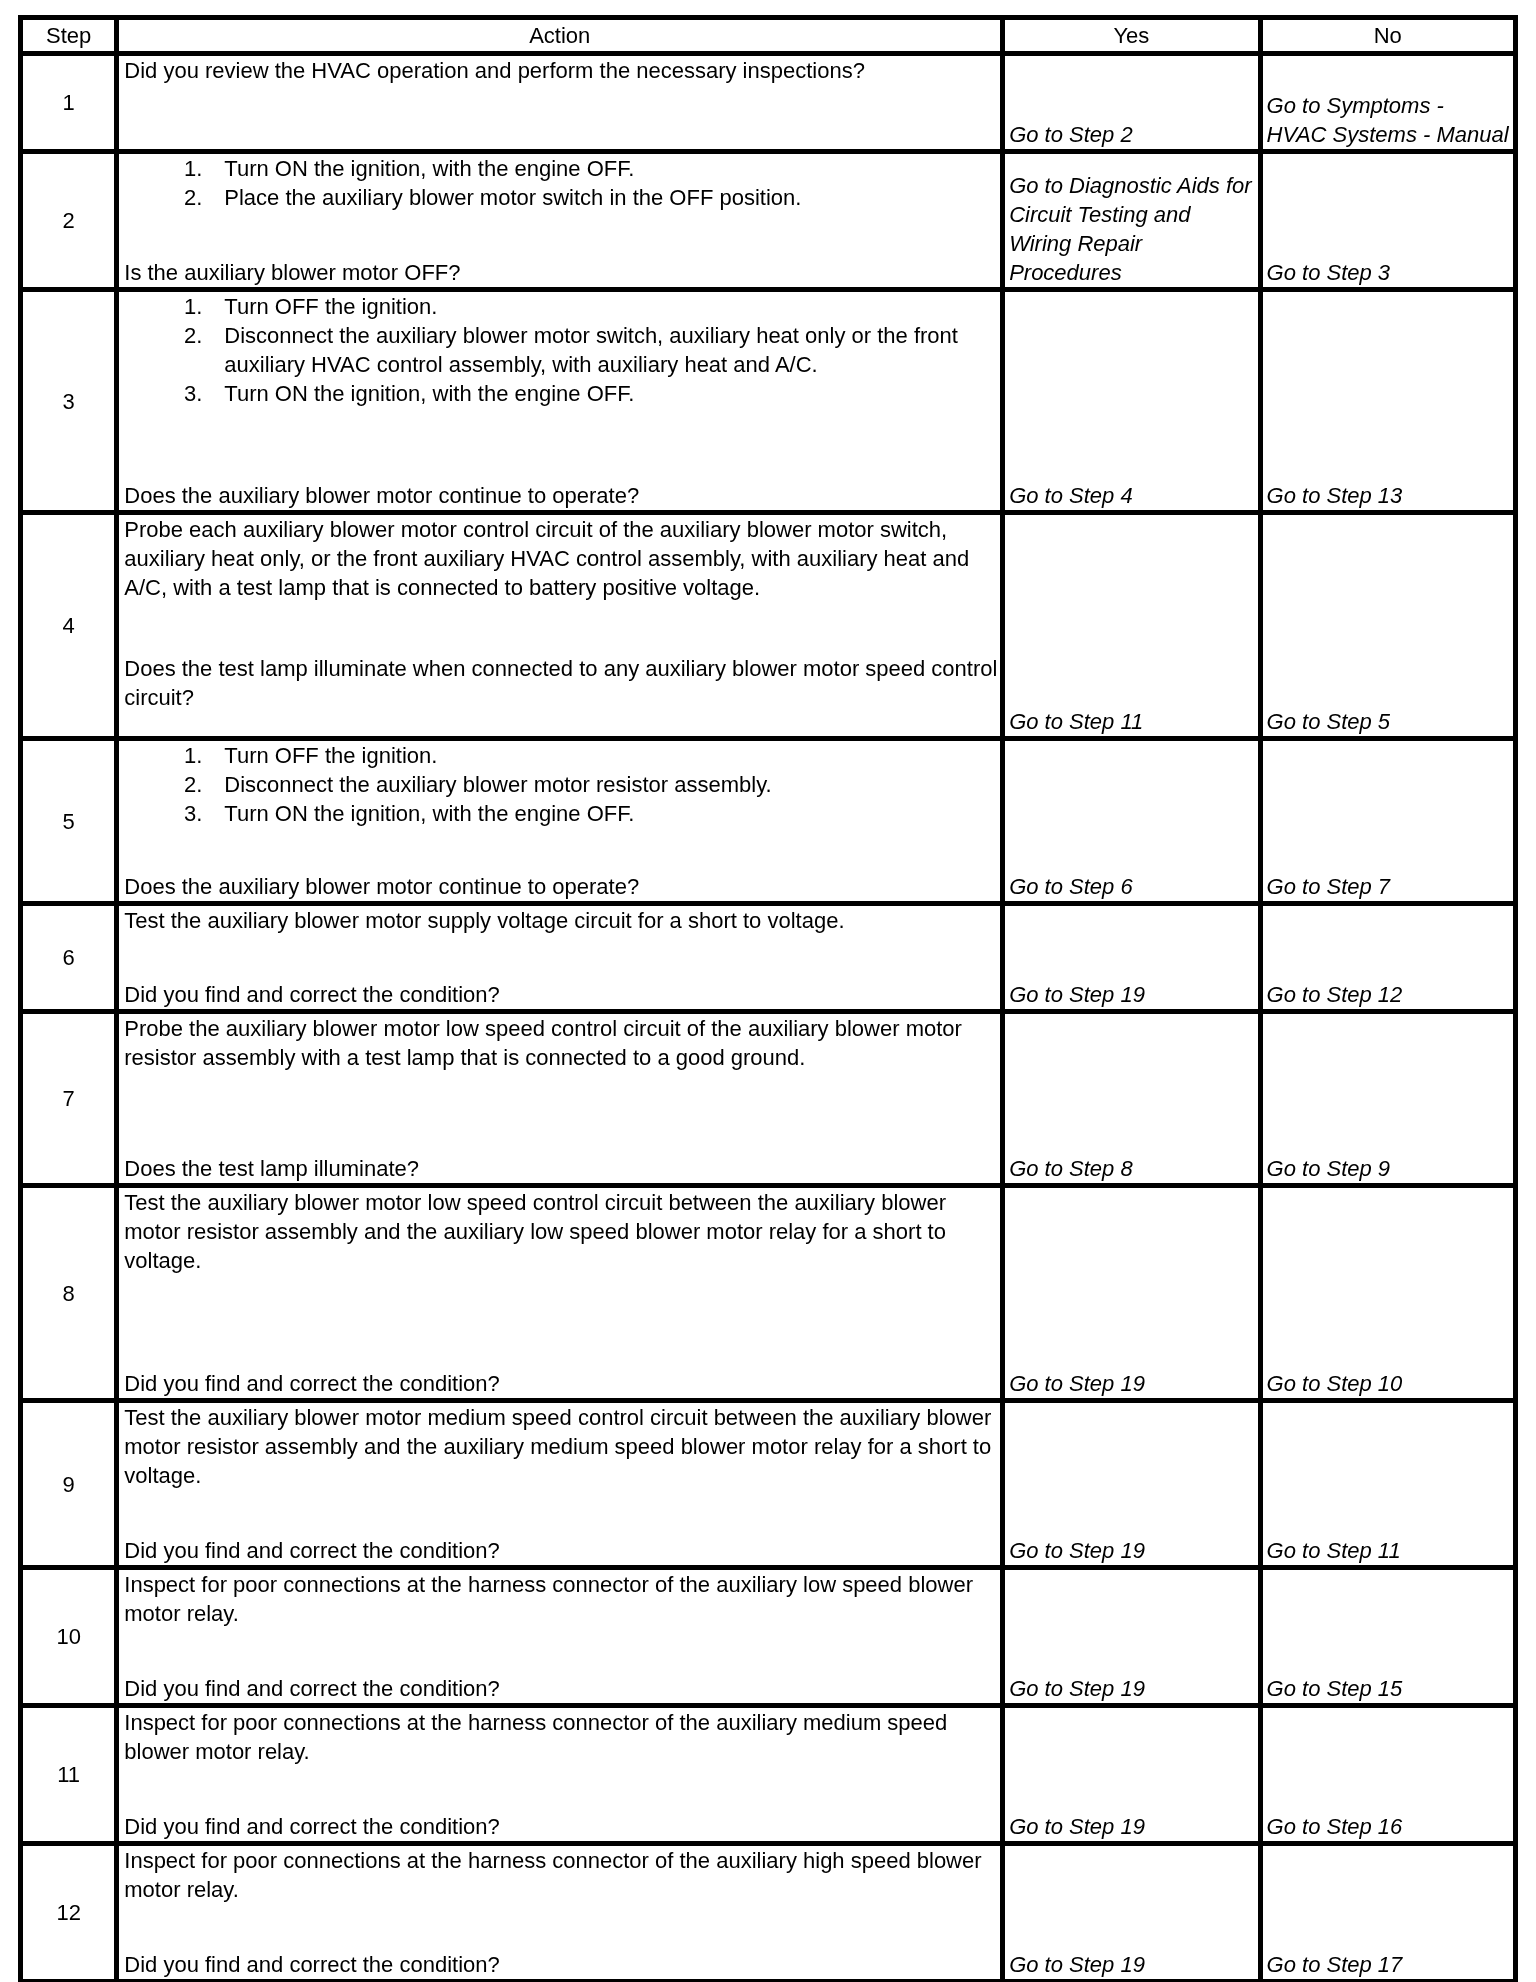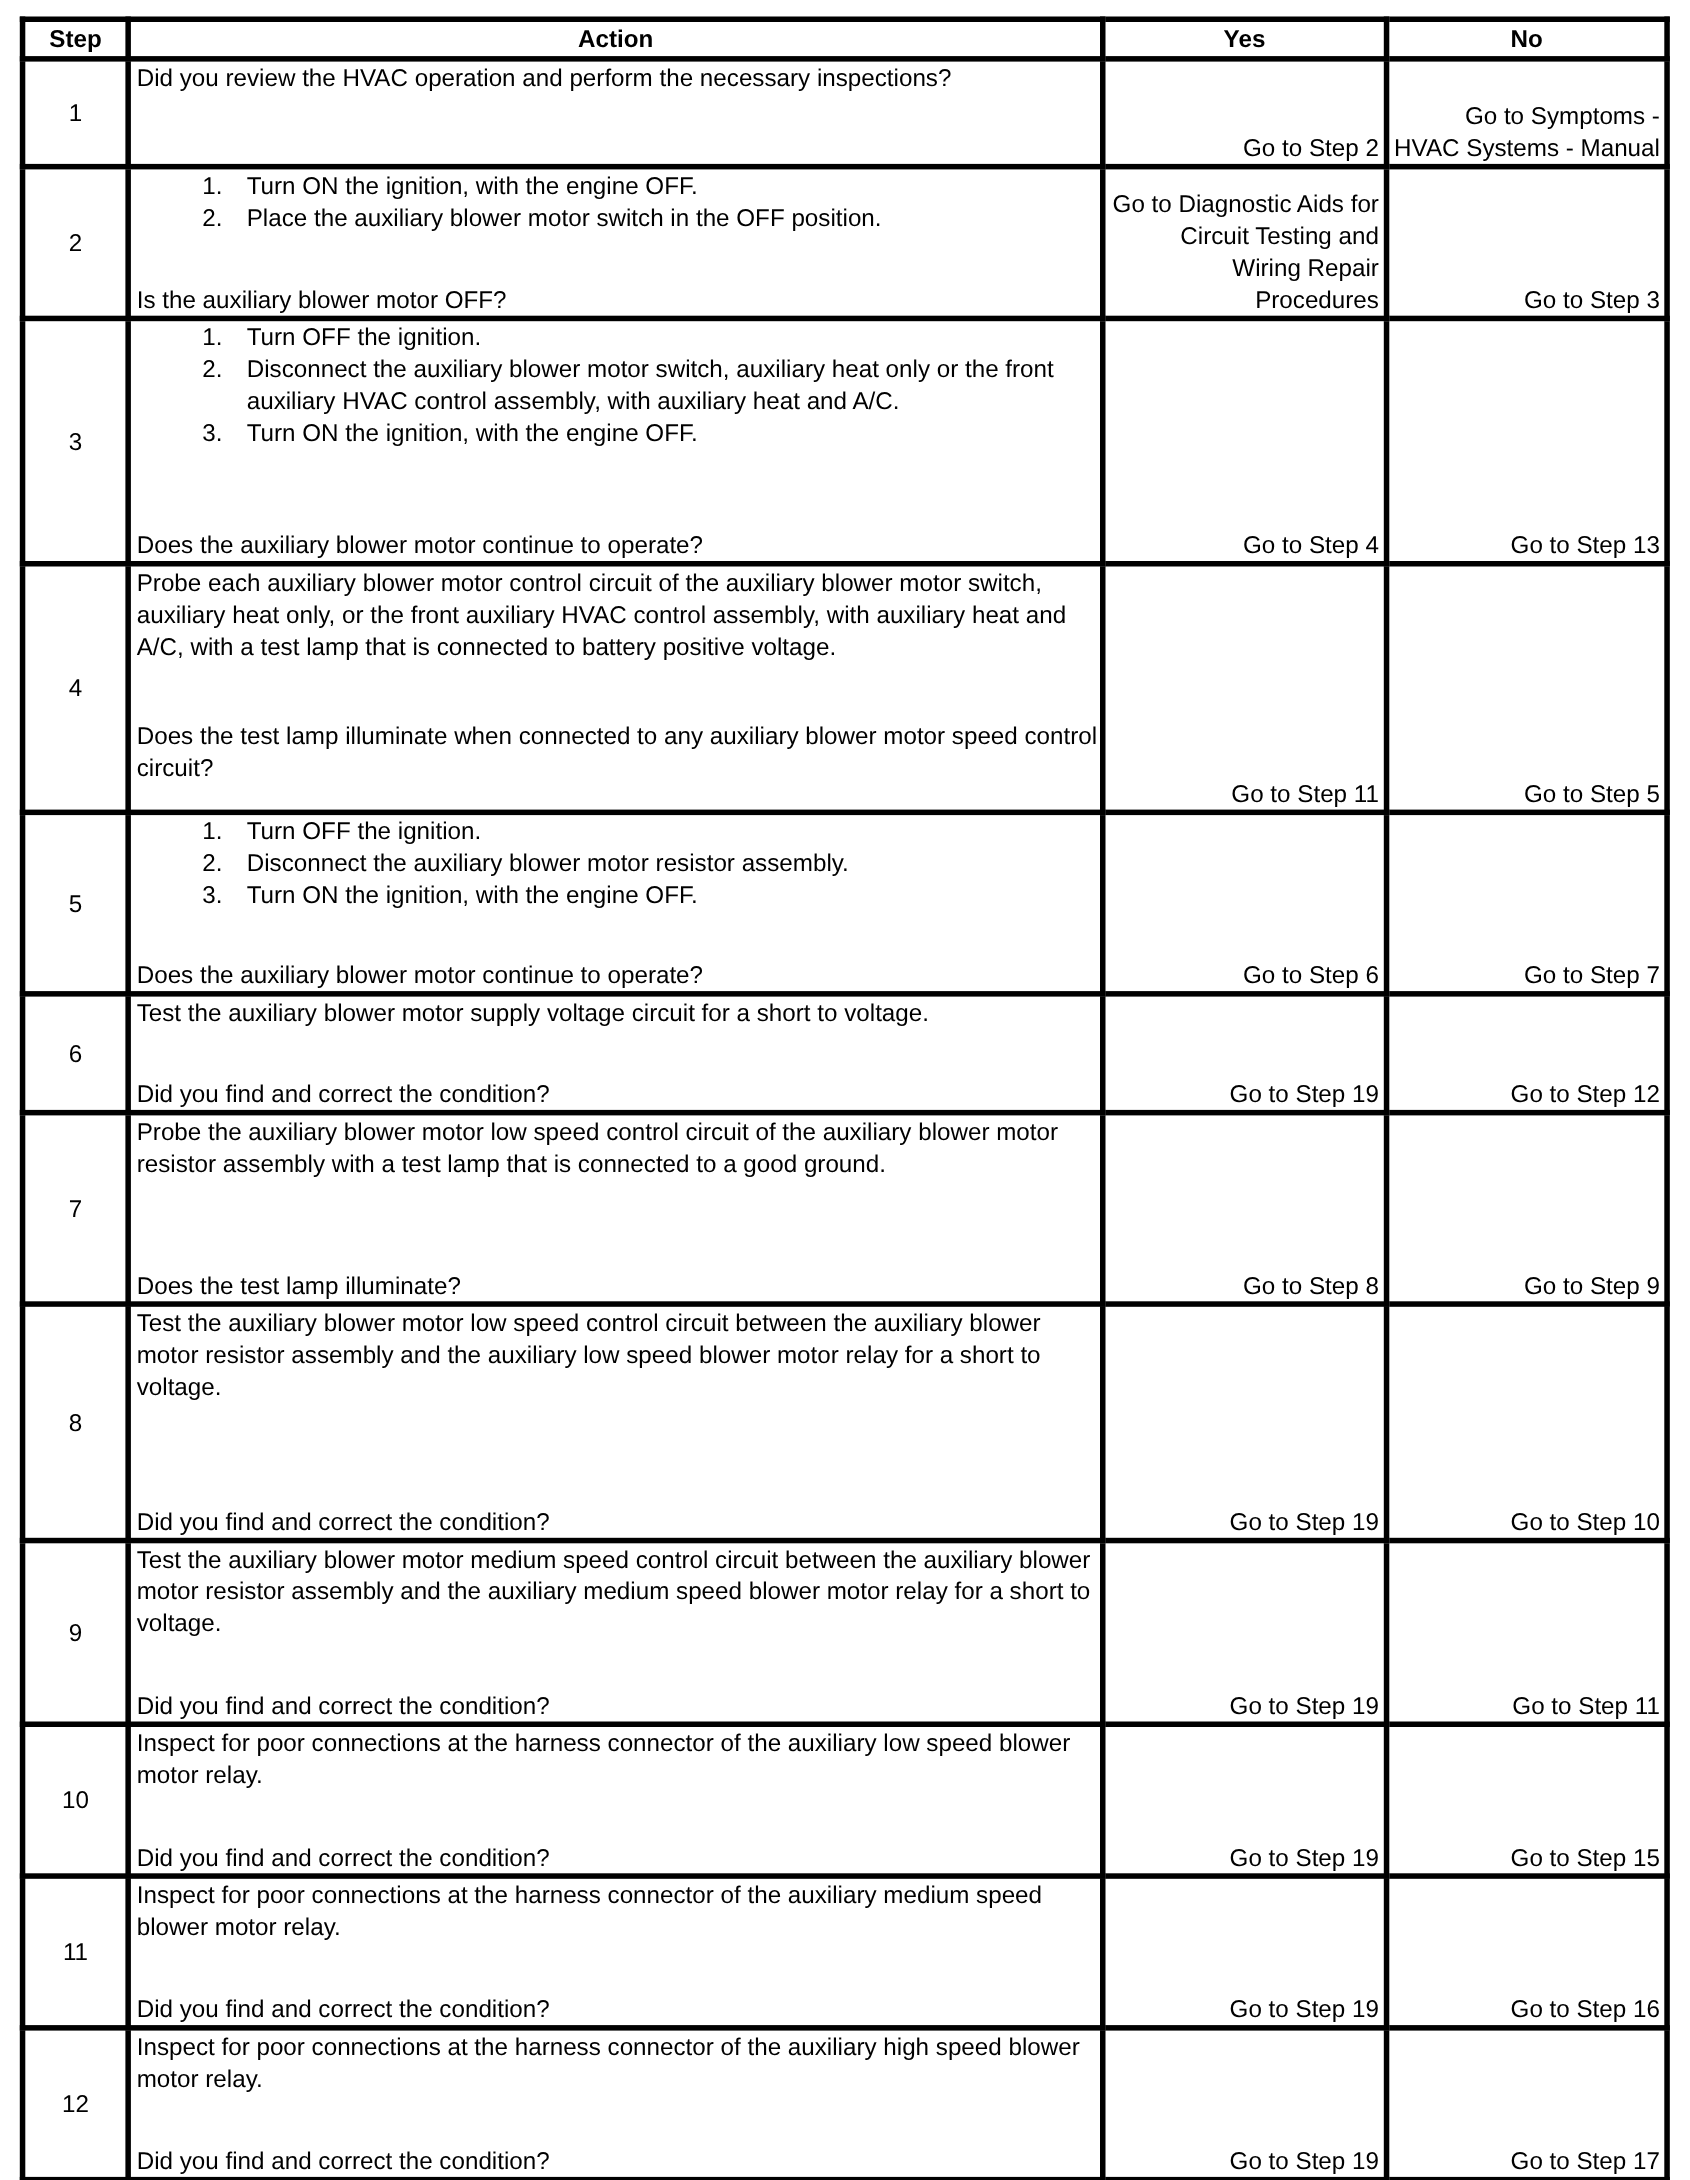--- a/index.html
+++ b/index.html
@@ -16,33 +16,33 @@
     }
     #diag-table td, #diag-table th {
       border: 5px solid #000;
       padding: 0;
       font-size: 22px;
       line-height: 29px;
       vertical-align: top;
       font-weight: normal;
     }
     #diag-table th {
-      font-weight: bold;
+      font-weight: normal;
       text-align: center;
       vertical-align: middle;
       height: 31px;
     }
     .col-step { width: 95px; }
     .col-action { width: 874px; }
     .col-yes { width: 254px; }
     .col-no { width: 252px; }
     td.def { height: 31px; padding-left: 4px !important; white-space: nowrap; vertical-align: middle !important; }
     td.step-num { text-align: center; vertical-align: middle !important; }
     td.action { padding: 0 2px 0 5px !important; }
-    td.yesno { text-align: right; vertical-align: bottom !important; padding: 0 4px !important; }
+    td.yesno { text-align: left; vertical-align: bottom !important; padding: 0 4px !important; font-style: italic; }
     ol.steps { margin: 0; padding: 0; list-style: none; }
     ol.steps li { display: flex; }
     ol.steps li .num { width: 78px; text-align: right; padding-right: 0; flex: none; }
     ol.steps li .txt { padding-left: 22px; flex: 1; }
     .cell-fill { height: 100%; display: flex; flex-direction: column; justify-content: space-between; }
   </style>
 </head>
 <body>
 
 <table id="diag-table">

